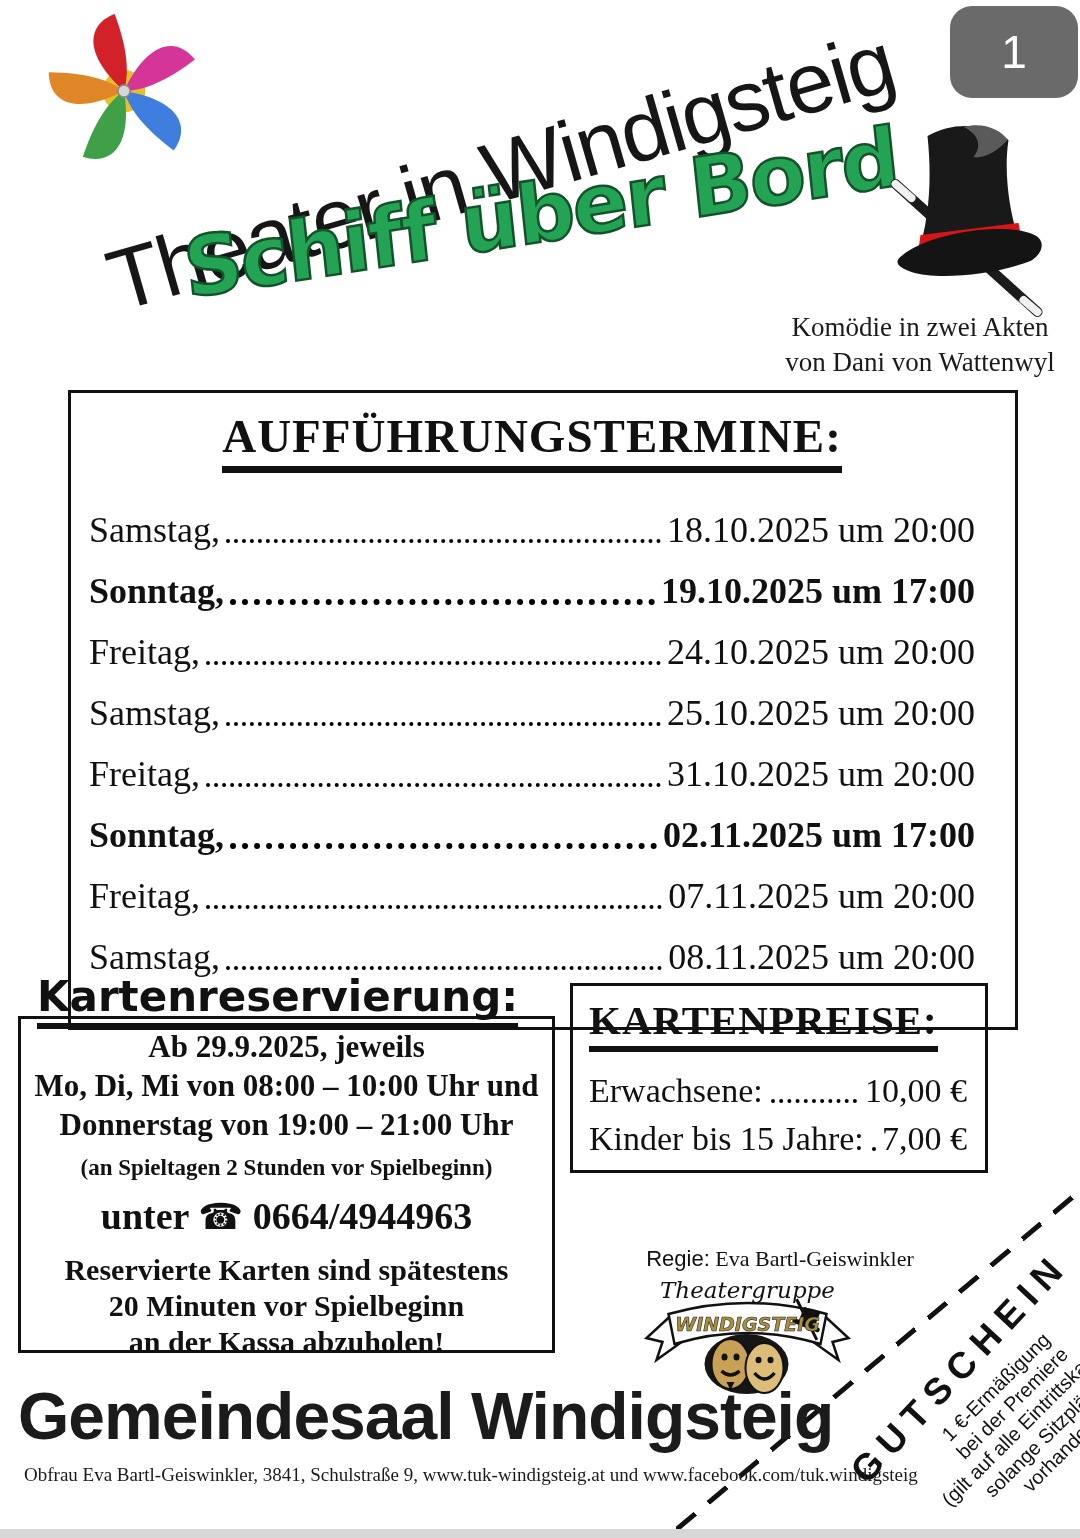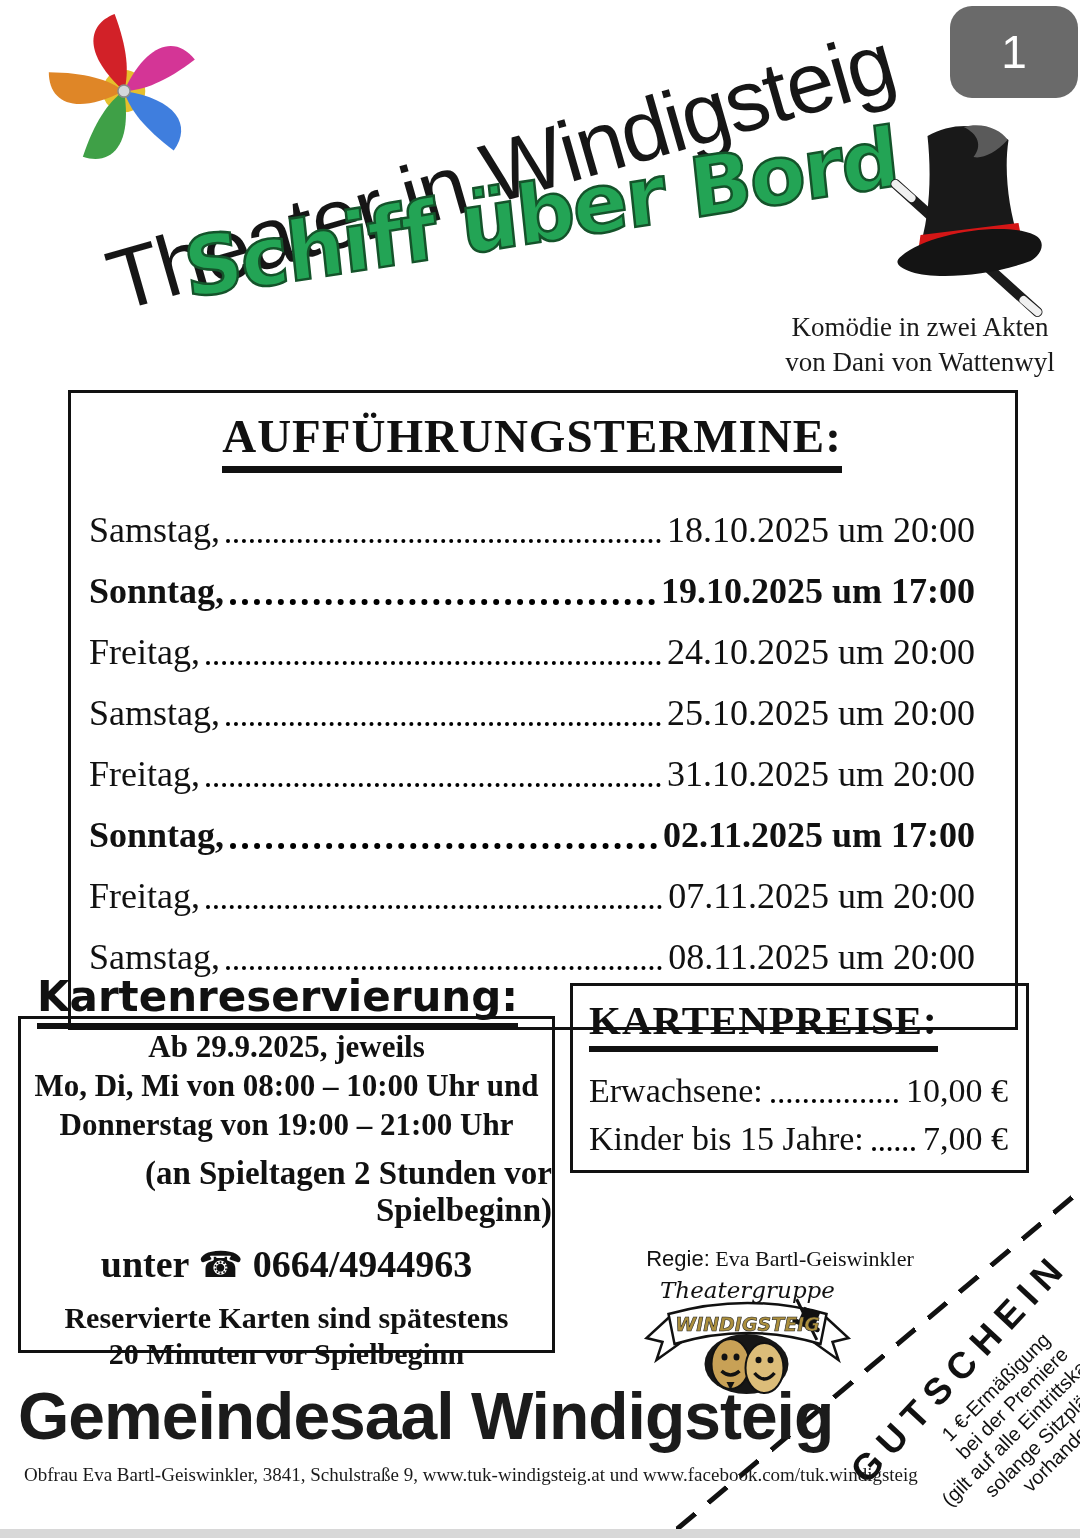--- a/index.html
+++ b/index.html
@@ -50,27 +50,27 @@
   .kres-heading span{
     display:inline-block;font-family:"DejaVu Sans",sans-serif;font-size:42px;
     font-weight:800;letter-spacing:0px;border-bottom:6px solid #111;padding-bottom:2px;
   }
   .res-box{
     position:absolute;left:18px;top:1016px;width:537px;height:337px;
     border:3px solid #111;box-sizing:border-box;text-align:center;
     font-weight:bold;padding-top:8px;
   }
   .res-line{font-size:31px;line-height:1.26;}
-  .res-note{font-size:33px;margin-top:11px;text-align:right;}
+  .res-note{font-size:23px;margin-top:11px;}
   .res-phone{font-size:38px;margin-top:13px;}
   .phone-glyph{font-family:"DejaVu Sans",sans-serif;font-size:36px;}
   .res-pickup{font-size:30px;line-height:1.2;margin-top:14px;}
   
   .preise-box{
-    position:absolute;left:570px;top:983px;width:459px;height:190px;
+    position:absolute;left:570px;top:983px;width:418px;height:190px;
     border:3px solid #111;box-sizing:border-box;padding:10px 18px 0 16px;
   }
   .preise-heading span{
     display:inline-block;font-size:41px;font-weight:bold;
     border-bottom:6px solid #111;padding-bottom:2px;letter-spacing:1px;
   }
   .preise-rows{margin-top:20px;}
   .prow{display:flex;align-items:flex-end;font-size:34px;margin-bottom:10px;}
   .prow .leader{flex:1;border-bottom:4px dotted #000;margin:0 8px;align-self:flex-end;margin-bottom:7px;}
   
@@ -215,20 +215,21 @@
     <div class="res-line">Donnerstag von 19:00 – 21:00 Uhr</div>
     <div class="res-note">(an Spieltagen 2 Stunden vor Spielbeginn)</div>
     <div class="res-phone">
       <span>unter</span>
       <span class="phone-glyph">☎</span>
       <span>0664/4944963</span>
     </div>
     <div class="res-pickup">
       <div>Reservierte Karten sind spätestens</div>
       <div>20 Minuten vor Spielbeginn</div>
+      <div>an der Kassa abzuholen!</div>
     </div>
   </div>
 
   <div class="preise-box">
     <div class="preise-heading">
       <span>KARTENPREISE:</span>
     </div>
     <div class="preise-rows">
       <div class="prow">
         <span>Erwachsene:</span>

